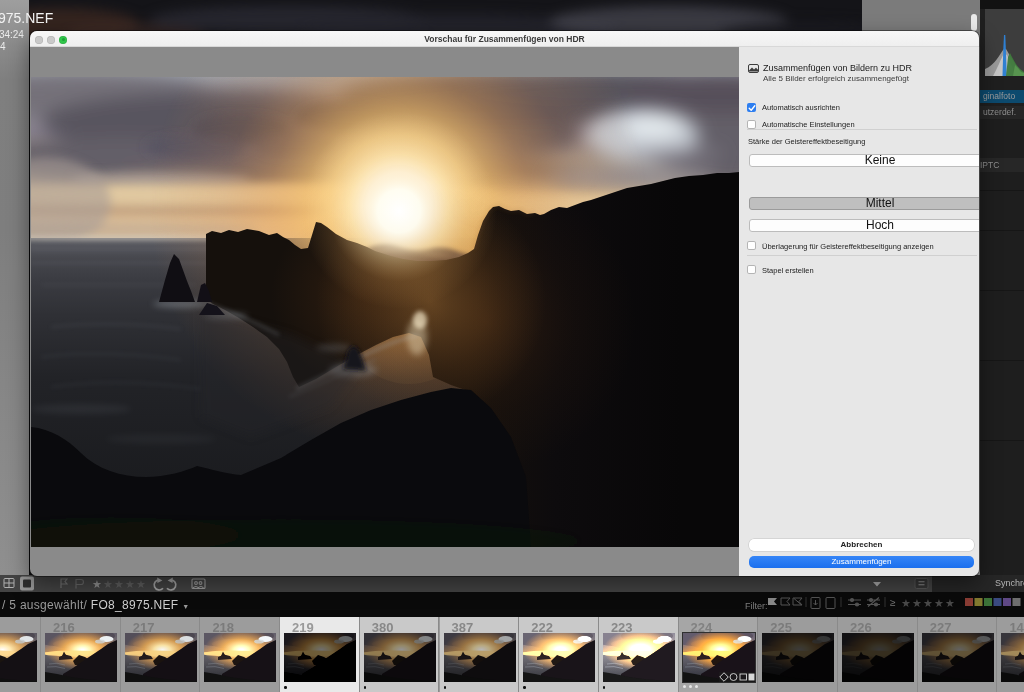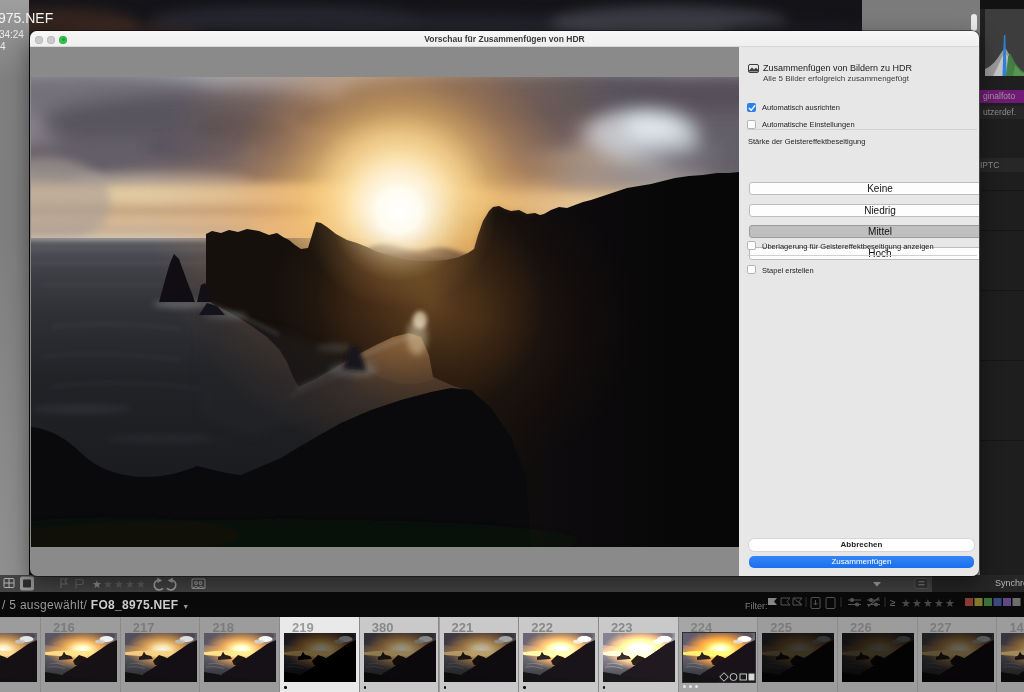--- a/index.html
+++ b/index.html
@@ -19,21 +19,21 @@
   #rpanel { left:980px; top:0; width:44px; height:575px; background:#1f1f1f; overflow:hidden; }
 
   
   #toolbar { left:0; top:575px; width:1024px; height:17px; background:#434343; }
   #toolbar .dkright { position:absolute; left:932px; top:0; width:92px; height:17px; background:#262626; }
   #toolbar .syn { position:absolute; left:63px; top:3px; color:#b5b5b5; font-size:9px; white-space:nowrap; }
 
   
   #blackbar { left:0; top:592px; width:1024px; height:25px; background:#0a0a0a; color:#9a9a9a; }
   #blackbar .sel { position:absolute; left:2px; top:6px; font-size:12px; letter-spacing:0.3px; color:#9a9a9a; white-space:nowrap;}
-  #blackbar .sel b { color:#d0d0d0; font-weight:bold; }
+  #blackbar .sel b { color:#d0d0d0; font-weight:normal; }
   #blackbar .filter { position:absolute; left:745px; top:9px; font-size:9px; color:#7e7e7e; }
 
   
   #filmstrip { left:0; top:617px; width:1024px; height:75px; background:#9c9c9c; overflow:hidden; }
   .cell { position:absolute; top:0; width:79.7px; height:75px; background:#9c9c9c; border-right:1px solid #8a8a8a; }
   .cell .num { position:absolute; left:12px; top:2.5px; font-size:13px; font-weight:bold; color:#7b7b7b; }
   .cell .thumb { position:absolute; left:4px; top:16px; width:72px; height:49px; overflow:hidden; }
   .cell .thumb svg { display:block; }
   .cell .dot { position:absolute; left:4px; top:69px; width:2.5px; height:2.5px; border-radius:50%; background:#111; }
 
@@ -52,22 +52,22 @@
   #dpanel { position:absolute; left:709px; top:16px; width:240px; height:529px; background:#e7e7e7; }
   #dpanel .hd { position:absolute; font-size:9px; color:#1a1a1a; }
   #dpanel .sub { position:absolute; font-size:8px; color:#3c3c3c; }
   .cb { position:absolute; width:9px; height:9px; border-radius:2px; background:#fff;
         box-shadow:inset 0 0 0 1px #b4b4b4; }
   .cb.on { background:#2d7ef0; box-shadow:none; }
   .cb.on svg { position:absolute; left:1px; top:1px; }
   .cblab { position:absolute; font-size:7.5px; color:#1d1d1d; white-space:nowrap; }
   .sep { position:absolute; left:8px; width:230px; height:1px; background:#d0d0d0; }
   .gbtn { position:absolute; left:10px; width:262px; height:13px; background:#fdfdfd;
-          border:1px solid #bcbcbc; border-radius:3px; font-size:10px; color:#111;
-          text-align:center; line-height:11.5px;margin-top:28px; }
+          border:1px solid #bcbcbc; border-radius:3px; font-size:12px; color:#111;
+          text-align:center; line-height:11.5px; }
   .gbtn.selb { background:#bfbfbf; border-color:#9b9b9b; }
   .mbtn { position:absolute; left:10px; width:225px; height:12px; border-radius:5px;
           font-size:8px; text-align:center; line-height:12px; }
 </style>
 </head>
 <body>
   <div class="abs" id="bdtop">
     <svg width="862" height="47" viewBox="0 0 862 47" preserveAspectRatio="none">
       <rect width="862" height="47" fill="#141418"></rect>
       <g style="filter:blur(6px)">
@@ -93,21 +93,21 @@
     <div class="abs" style="left:0; top:0; width:44px; height:9px; background:#121212;"></div>
     <div class="abs" style="left:5px; top:9px; width:39px; height:67px; background:#3d3d3d;">
       <svg width="39" height="67" viewBox="0 0 39 67">
         <path d="M0,67 L0,60 C5,58 9,54 12,50 C15,46 17,42 19,40 L21,40 C23,43 26,49 30,55 C33,59 36,62 39,64 L39,67 Z" fill="#9a9a9a"></path>
         <path d="M8,67 C12,60 16,50 19,44 L22,46 C25,53 28,60 31,67 Z" fill="#c6c6c6"></path>
         <path d="M17.5,67 L18.3,40 L19,26 L20.3,26 L21,44 L21.8,67 Z" fill="#2f80d2"></path>
         <path d="M21,67 L23,48 L25,44 C28,50 31,56 35,60 L39,63 L39,67 Z" fill="#3f7a3c" opacity="0.95"></path>
         <path d="M28,67 L30,56 L33,59 L36,63 L39,64 L39,67 Z" fill="#57944f"></path>
       </svg>
     </div>
-    <div class="abs" style="left:0; top:90px; width:44px; height:13px; background:#701a75; color:#9b9b9b; font-size:8.5px; padding-left:3px; line-height:13px;">ginalfoto</div>
+    <div class="abs" style="left:0; top:90px; width:44px; height:13px; background:#0c4a6e; color:#9b9b9b; font-size:8.5px; padding-left:3px; line-height:13px;">ginalfoto</div>
     <div class="abs" style="left:0; top:106px; width:44px; height:13px; background:#262626; color:#8e8e8e; font-size:8.5px; padding-left:3px; line-height:13px;">utzerdef.</div>
     <div class="abs" style="left:0; top:119px; width:44px; height:456px; background:#1e1e1e;"></div>
     <div class="abs" style="left:0; top:158px; width:44px; height:14px; background:#272727; color:#8e8e8e; font-size:8.5px; padding-left:0; line-height:14px;">IPTC</div>
     <div class="abs" style="left:0; top:190px; width:44px; height:1px; background:#161616;"></div>
     <div class="abs" style="left:0; top:230px; width:44px; height:1px; background:#161616;"></div>
     <div class="abs" style="left:0; top:290px; width:44px; height:1px; background:#161616;"></div>
     <div class="abs" style="left:0; top:360px; width:44px; height:1px; background:#161616;"></div>
     <div class="abs" style="left:0; top:440px; width:44px; height:1px; background:#161616;"></div>
   </div>
   <div class="abs" id="toolbar">
@@ -272,21 +272,21 @@
     <div class="cell" style="left:359.8px; background:#c9c9c9;">
       <div class="num" style="color:#888;">380</div>
       <div class="thumb" style="filter:brightness(0.58);">
         <svg width="72" height="49" viewBox="0 0 72 49">
           <use href="#thumbpic"></use>
         </svg>
       </div>
       <div class="dot"></div>
     </div>
     <div class="cell" style="left:439.5px; background:#c9c9c9;">
-      <div class="num" style="color:#888;">221</div>
+      <div class="num" style="color:#888;">387</div>
       <div class="thumb" style="filter:brightness(0.72);">
         <svg width="72" height="49" viewBox="0 0 72 49">
           <use href="#thumbpic"></use>
         </svg>
       </div>
       <div class="dot"></div>
     </div>
     <div class="cell" style="left:519.2px; background:#c9c9c9;">
       <div class="num" style="color:#888;">222</div>
       <div class="thumb" style="filter:brightness(1.25);">
@@ -556,21 +556,20 @@
         <svg width="8" height="8" viewBox="0 0 8 8">
           <path d="M1.2 4.2 L3.2 6.2 L6.8 1.8" stroke="#fff" stroke-width="1.4" fill="none" stroke-linecap="round" stroke-linejoin="round"></path>
         </svg>
       </div>
       <div class="cblab" style="left:23px; top:56px;">Automatisch ausrichten</div>
       <div class="cb" style="left:8px; top:72.9px;"></div>
       <div class="cblab" style="left:23px; top:73.4px;">Automatische Einstellungen</div>
       <div class="sep" style="top:82.3px;"></div>
       <div class="cblab" style="left:9px; top:89.7px; color:#1d1d1d;">Stärke der Geistereffektbeseitigung</div>
       <div class="gbtn" style="top:107px;">Keine</div>
-      <div class="gbtn" style="top:128.6px;">Niedrig</div>
       <div class="gbtn" style="top:171.8px;">Hoch</div>
       <div class="gbtn selb" style="top:150.2px;">Mittel</div>
       <div class="cb" style="left:8px; top:194px;"></div>
       <div class="cblab" style="left:23px; top:194.5px;">Überlagerung für Geistereffektbeseitigung anzeigen</div>
       <div class="sep" style="top:208px;"></div>
       <div class="cb" style="left:8px; top:218px;"></div>
       <div class="cblab" style="left:23px; top:218.5px;">Stapel erstellen</div>
       <div class="mbtn" style="top:492.3px; background:#fff; color:#222; box-shadow:0 0 0 0.5px rgba(0,0,0,.15);font-weight:bold;">Abbrechen</div>
       <div class="mbtn" style="top:509.4px; background:linear-gradient(#3585f7,#1b6fee); color:#fff;">Zusammenfügen</div>
     </div>

